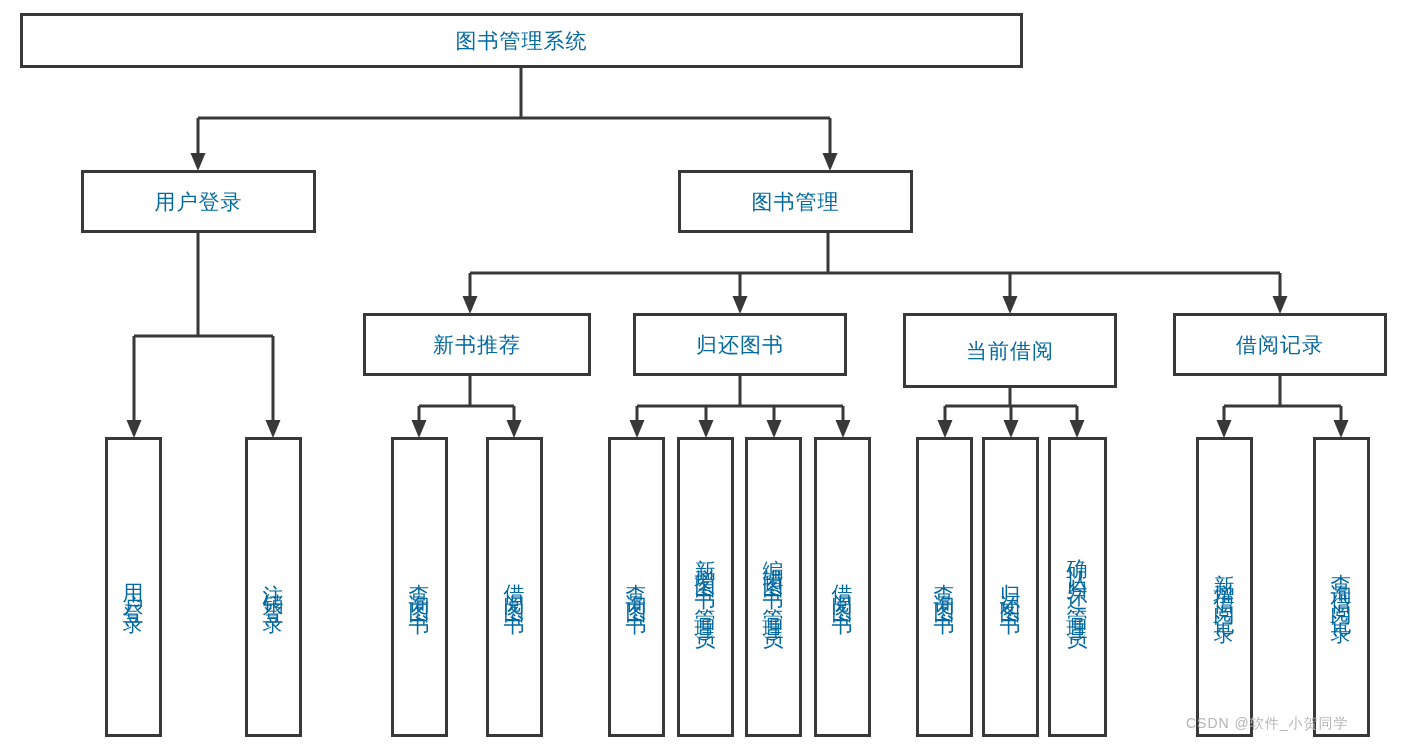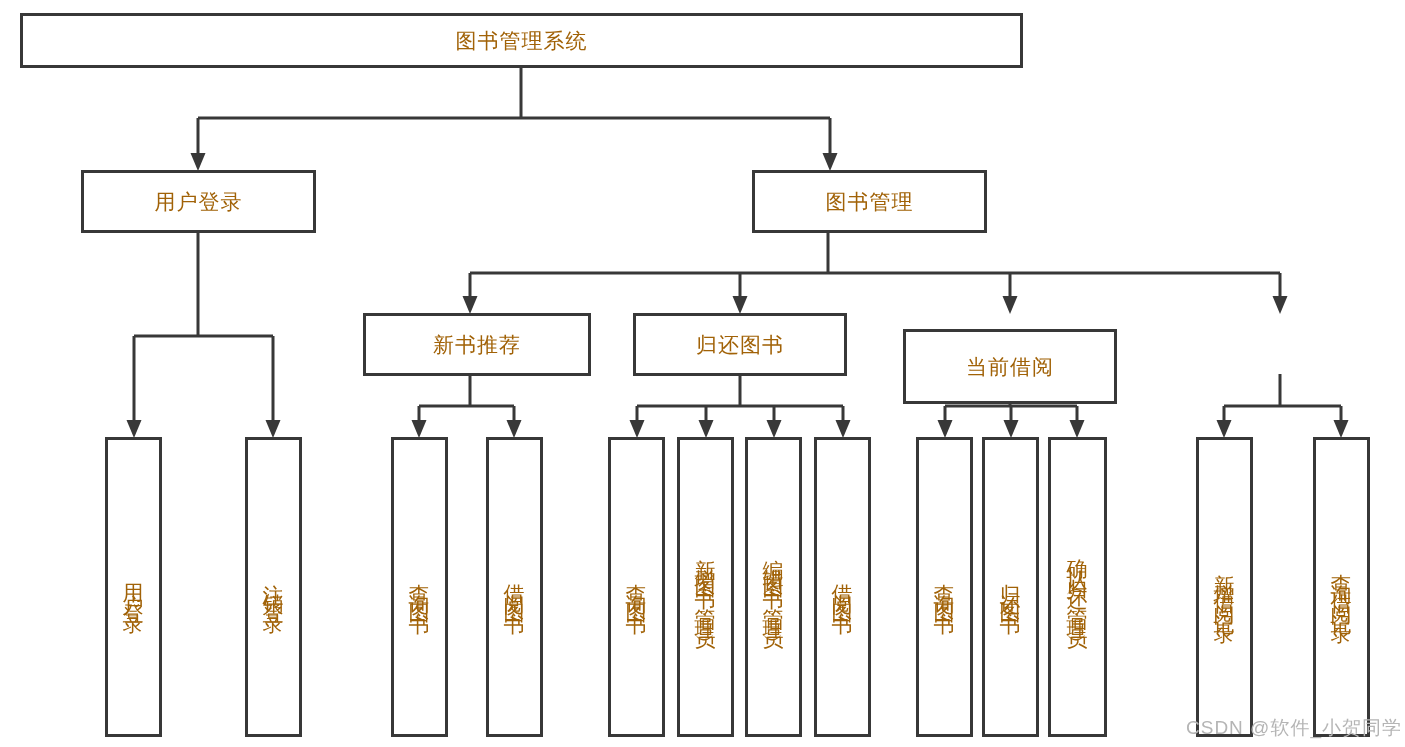--- a/index.html
+++ b/index.html
@@ -12,39 +12,39 @@
   }
   .wires{position:absolute;left:0;top:0;width:1405px;height:747px;z-index:0;}
   .node{
     position:absolute;
     box-sizing:border-box;
     background:#ffffff;
     border:3px solid #383838;
     display:flex;
     align-items:center;
     justify-content:center;
-    color:#a16207;
+    color:#0369a1;
     font-size:21px;
     z-index:1;
   }
   .branch{letter-spacing:1px;}
   .leaf{
     writing-mode:vertical-rl;
     text-orientation:mixed;
     letter-spacing:10px;
     line-height:1;
     font-size:21px;
   }
   .watermark{
     position:absolute;
     left:1186px;
     top:715px;
     z-index:3;
     color:#b5b5b5;
-    font-size:19px;
+    font-size:14px;
     letter-spacing:1px;
     white-space:nowrap;
   }
 </style>
 </head>
 <body>
 
 <div class="canvas">
 
   <svg class="wires" viewBox="0 0 1405 747" xmlns="http://www.w3.org/2000/svg">
@@ -76,25 +76,26 @@
       <polygon points="1003.5,420 1018.5,420 1011,438"></polygon>
       <polygon points="1069.5,420 1084.5,420 1077,438"></polygon>
       <polygon points="1216.5,420 1231.5,420 1224,438"></polygon>
       <polygon points="1333.5,420 1348.5,420 1341,438"></polygon>
     </g>
   </svg>
 
   <div class="node branch" style="left:20px;top:13px;width:1003px;height:55px">图书管理系统</div>
 
   <div class="node branch" style="left:81px;top:170px;width:235px;height:63px">用户登录</div>
-  <div class="node branch" style="left:752px;top:170px;width:235px;height:63px">图书管理</div>
+  <div class="node branch" style="left:678px;top:170px;width:235px;height:63px">图书管理</div>
 
   <div class="node branch" style="left:363px;top:313px;width:228px;height:63px">新书推荐</div>
   <div class="node branch" style="left:633px;top:313px;width:214px;height:63px">归还图书</div>
-  <div class="node branch" style="left:903px;top:329px;width:214px;height:75px">当前借阅</div>
+  <div class="node branch" style="left:903px;top:313px;width:214px;height:75px">当前借阅</div>
+  <div class="node branch" style="left:1173px;top:313px;width:214px;height:63px">借阅记录</div>
 
   <div class="node leaf" style="left:105px;top:437px;width:57px;height:300px">用户登录</div>
   <div class="node leaf" style="left:245px;top:437px;width:57px;height:300px">注销登录</div>
 
   <div class="node leaf" style="left:391px;top:437px;width:57px;height:300px">查询图书</div>
   <div class="node leaf" style="left:486px;top:437px;width:57px;height:300px">借阅图书</div>
 
   <div class="node leaf" style="left:608px;top:437px;width:57px;height:300px">查询图书</div>
   <div class="node leaf" style="left:677px;top:437px;width:57px;height:300px">新增图书（管理员）</div>
   <div class="node leaf" style="left:745px;top:437px;width:57px;height:300px">编辑图书（管理员）</div>

